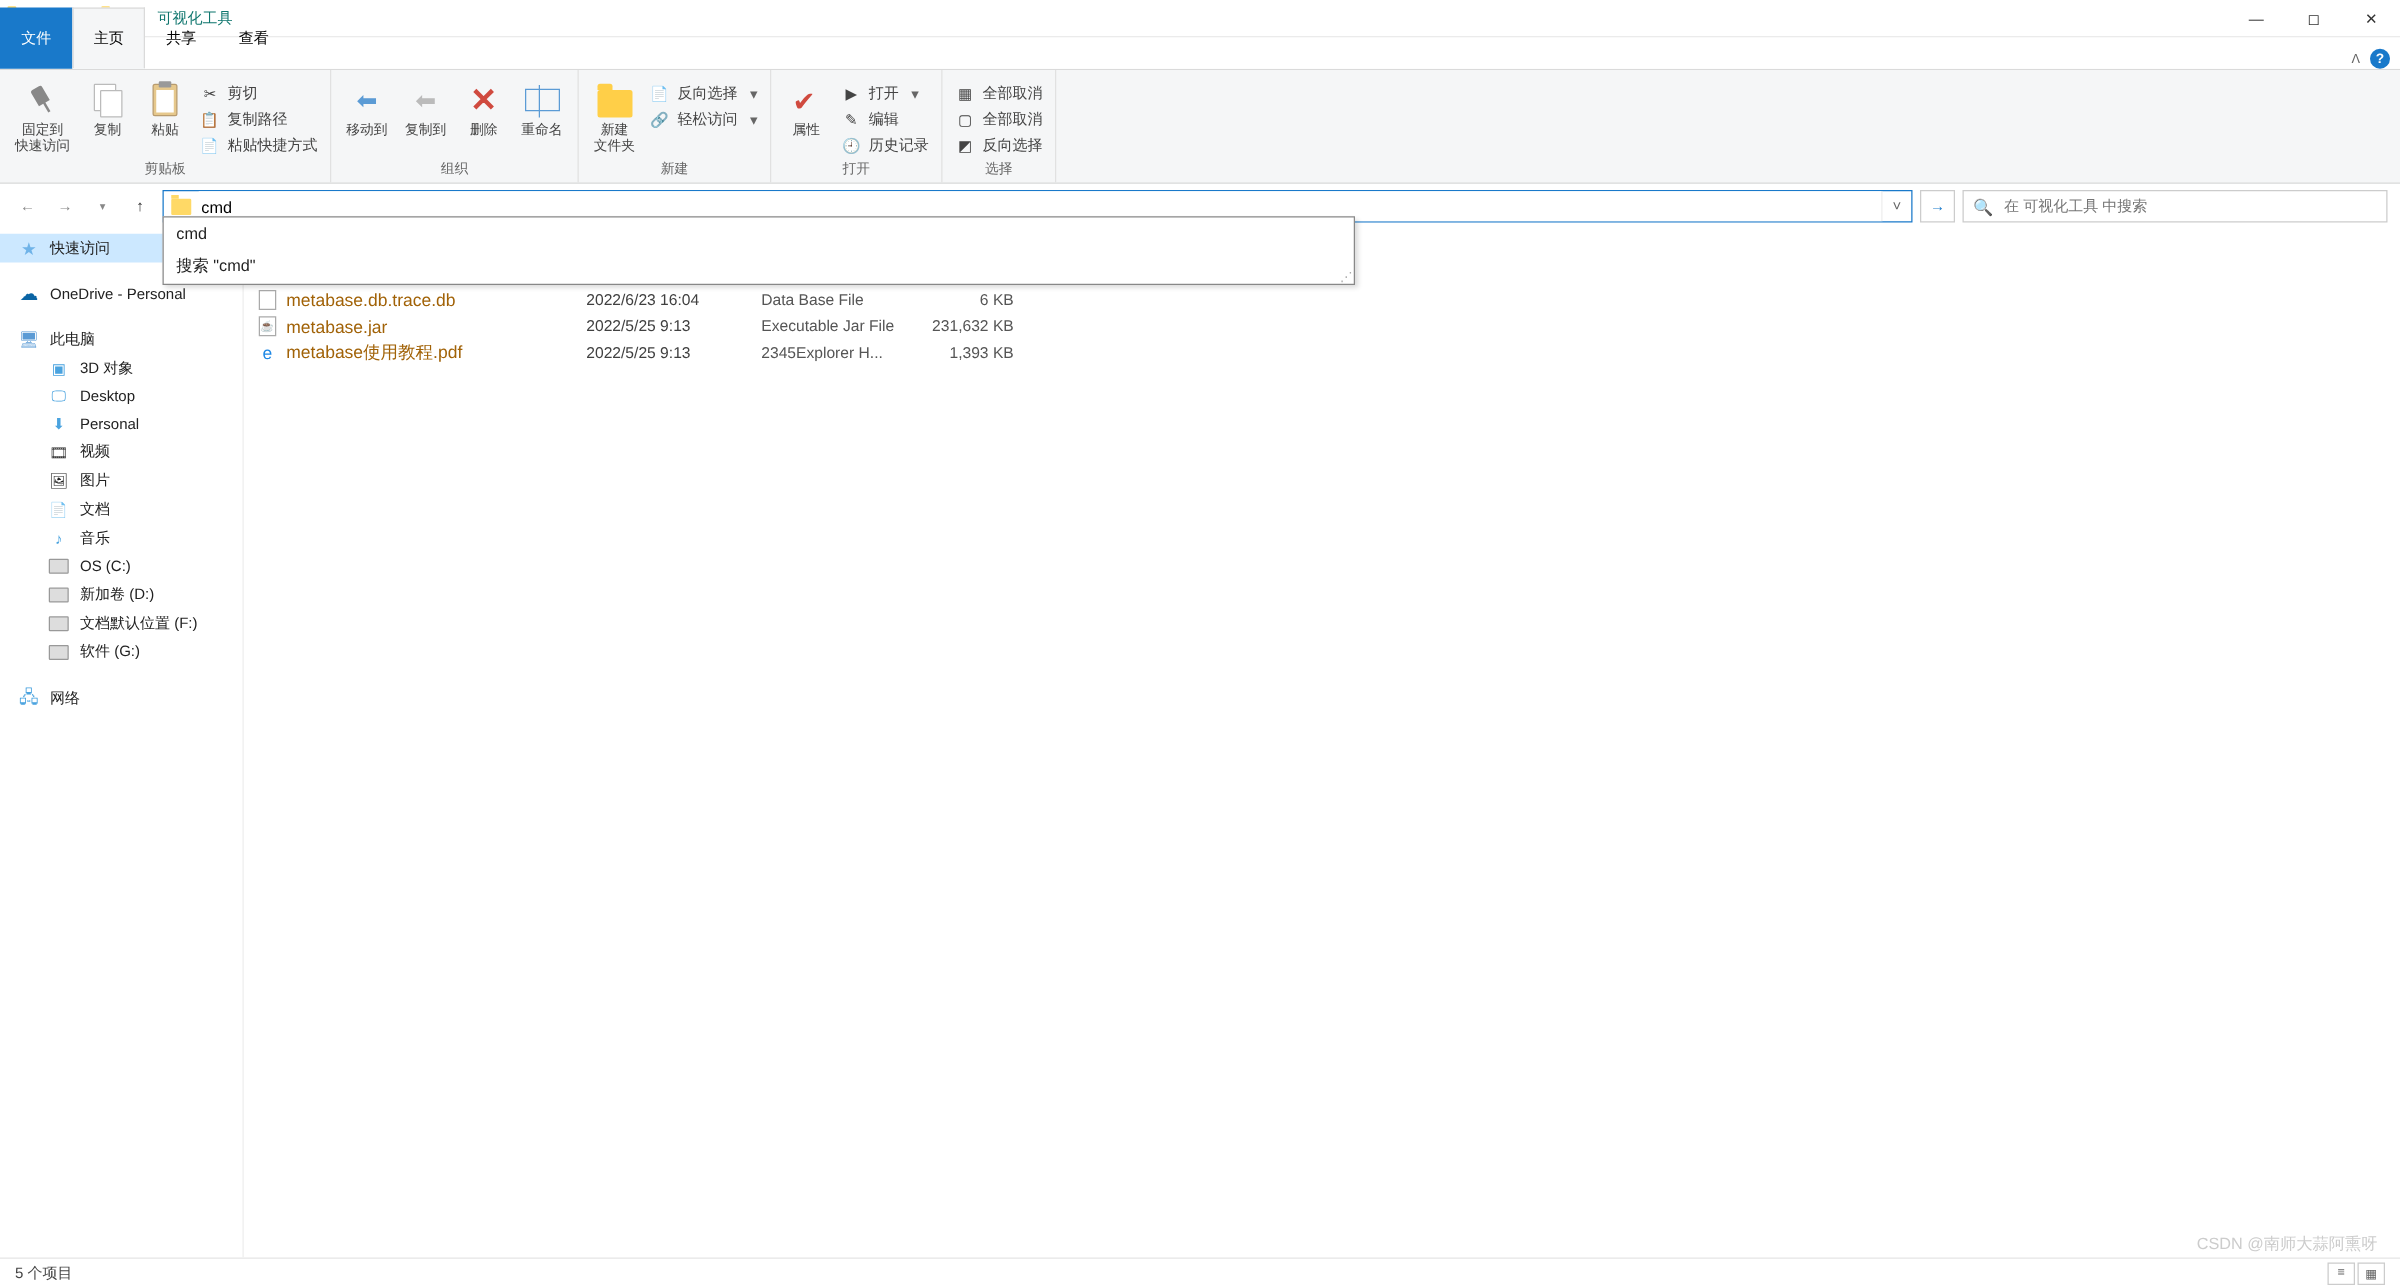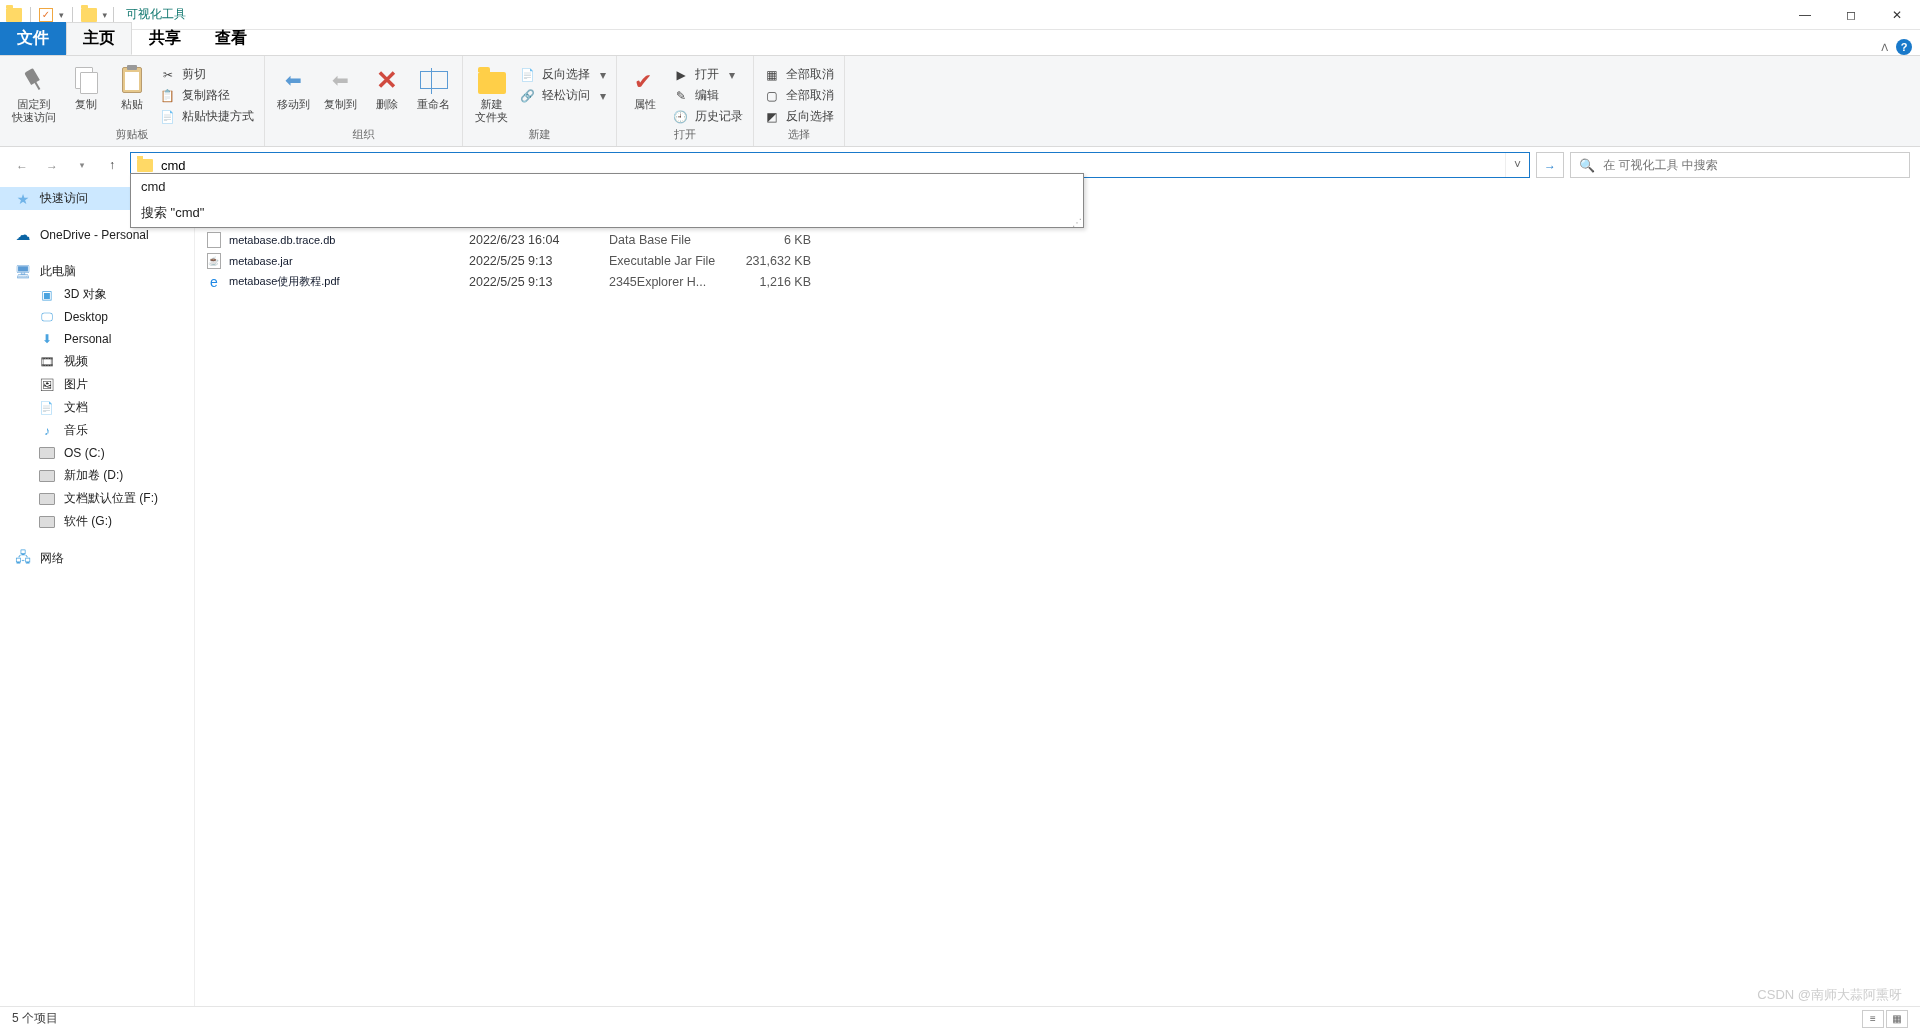--- a/index.html
+++ b/index.html
@@ -8,21 +8,21 @@
 .titlebar .qat { display:flex; align-items:center; gap:6px;}
 .titlebar .qat .folder-icon { width:16px; height:14px; background:#ffd966; border-radius:1px; position:relative;}
 .titlebar .qat .folder-icon::before { content:""; position:absolute; top:-3px; left:0; width:7px; height:3px; background:#ffd966; border-radius:1px 1px 0 0;}
 .titlebar .qat .divider { width:1px; height:16px; background:#ccc; margin:0 2px;}
 .titlebar .qat .checkbox { width:14px; height:14px; border:1px solid #f0a741; display:flex; align-items:center; justify-content:center; color:#e8762d; font-size:10px;}
 .titlebar .qat .chev { color:#666; font-size:9px;}
 .titlebar .title { margin-left:6px; color:#0f766e;}
 .titlebar .wincontrols { margin-left:auto; display:flex;}
 .titlebar .wincontrols div { width:46px; height:30px; display:flex; align-items:center; justify-content:center; color:#333;}
 .tabs { height: 25px; display:flex; align-items:flex-end; padding-left:0; background:#fff; position:relative;}
-.tabs .tab { padding:5px 16px; font-size:16px; cursor:pointer; border:1px solid transparent;font-weight:bold;}
+.tabs .tab { padding:15px 16px; font-size:12px; cursor:pointer; border:1px solid transparent;}
 .tabs .tab.file { background:#1979ca; color:#fff;}
 .tabs .tab.active { background:#f5f6f7; border:1px solid #dadada; border-bottom:1px solid #f5f6f7; }
 .tabs .help { margin-left:auto; display:flex; align-items:center; gap:8px; padding-right:8px;}
 .tabs .help .chev { color:#666; font-size:10px;}
 .tabs .help .q { width:16px; height:16px; border-radius:50%; background:#1979ca; color:#fff; display:flex; align-items:center; justify-content:center; font-size:11px; font-weight:bold;}
 .ribbon { height: 92px; background:#f5f6f7; border-top:1px solid #dadada; border-bottom:1px solid #dadada; display:flex;}
 .group { display:flex; flex-direction:column; border-right:1px solid #e1e1e1; padding:2px 6px 2px 6px;}
 .group .actions { flex:1; display:flex; align-items:flex-start; gap:2px; padding-top:4px;}
 .group .glabel { text-align:center; color:#666; font-size:11px; padding-bottom:2px;}
 .bigbtn { display:flex; flex-direction:column; align-items:center; gap:2px; padding:2px 6px; cursor:pointer; min-width:40px;}
@@ -74,21 +74,21 @@
 .star-ico{color:#6fb3e8;font-size:14px;}
 .cloud-ico{color:#0a64a4;font-size:15px;}
 .pc-ico{color:#5b9bd5;font-size:13px;}
 .folder-ico{width:16px;height:13px;background:#ffd966;border-radius:1px;position:relative;}
 .folder-ico::before{content:"";position:absolute;top:-3px;left:0;width:6px;height:3px;background:#ffd966;}
 .drive-ico{width:16px;height:12px;background:#ddd;border:1px solid #999;border-radius:1px;}
 .net-ico{color:#4aa3df;font-size:14px;}
 .content{flex:1;overflow:auto;padding-top:4px;}
 .file-row{display:flex;align-items:center;height:21px;padding-left:10px;cursor:pointer;}
 .file-row .fico{width:18px;height:18px;margin-right:6px;display:flex;align-items:center;justify-content:center;flex-shrink:0;}
-.col-name{width:240px;font-size:11px;color:#0f172a;white-space:nowrap;overflow:hidden;}
+.col-name{width:240px;font-size:14px;color:#a16207;white-space:nowrap;overflow:hidden;}
 .col-date{width:140px;font-size:12.5px;color:#404040;}
 .col-type{width:120px;font-size:12.5px;color:#555;white-space:nowrap;overflow:hidden;}
 .col-size{width:90px;font-size:12.5px;color:#555;text-align:right;padding-right:8px;}
 .db-ico{width:14px;height:16px;border:1px solid #aaa;background:#fff;position:relative;}
 .jar-ico{width:14px;height:16px;border:1px solid #aaa;background:#fff;display:flex;align-items:center;justify-content:center;color:#d04a3f;font-size:9px;}
 .ie-ico{color:#1e88e5;font-size:14px;}
 .statusbar{height:24px;border-top:1px solid #e5e5e5;display:flex;align-items:center;padding:0 12px;font-size:12px;color:#444;justify-content:space-between;}
 .statusbar .views{display:flex;gap:2px;}
 .statusbar .views .vbtn{width:22px;height:18px;border:1px solid #ccc;display:flex;align-items:center;justify-content:center;color:#666;font-size:10px;cursor:pointer;}
 .watermark{position:absolute;right:18px;bottom:26px;color:#ccc;font-size:13px;pointer-events:none;}
@@ -404,21 +404,21 @@
       <div class="col-type">Executable Jar File</div>
       <div class="col-size">231,632 KB</div>
     </div>
     <div class="file-row">
       <div class="fico">
           <span class="ie-ico">e</span>
         </div>
       <div class="col-name">metabase使用教程.pdf</div>
       <div class="col-date">2022/5/25 9:13</div>
       <div class="col-type">2345Explorer H...</div>
-      <div class="col-size">1,216 KB</div>
+      <div class="col-size">1,393 KB</div>
     </div>
   </div>
 </div>
 
 <div class="statusbar">
   <span>5 个项目</span>
   <div class="views">
     <div class="vbtn">≡</div>
     <div class="vbtn">▦</div>
   </div>

